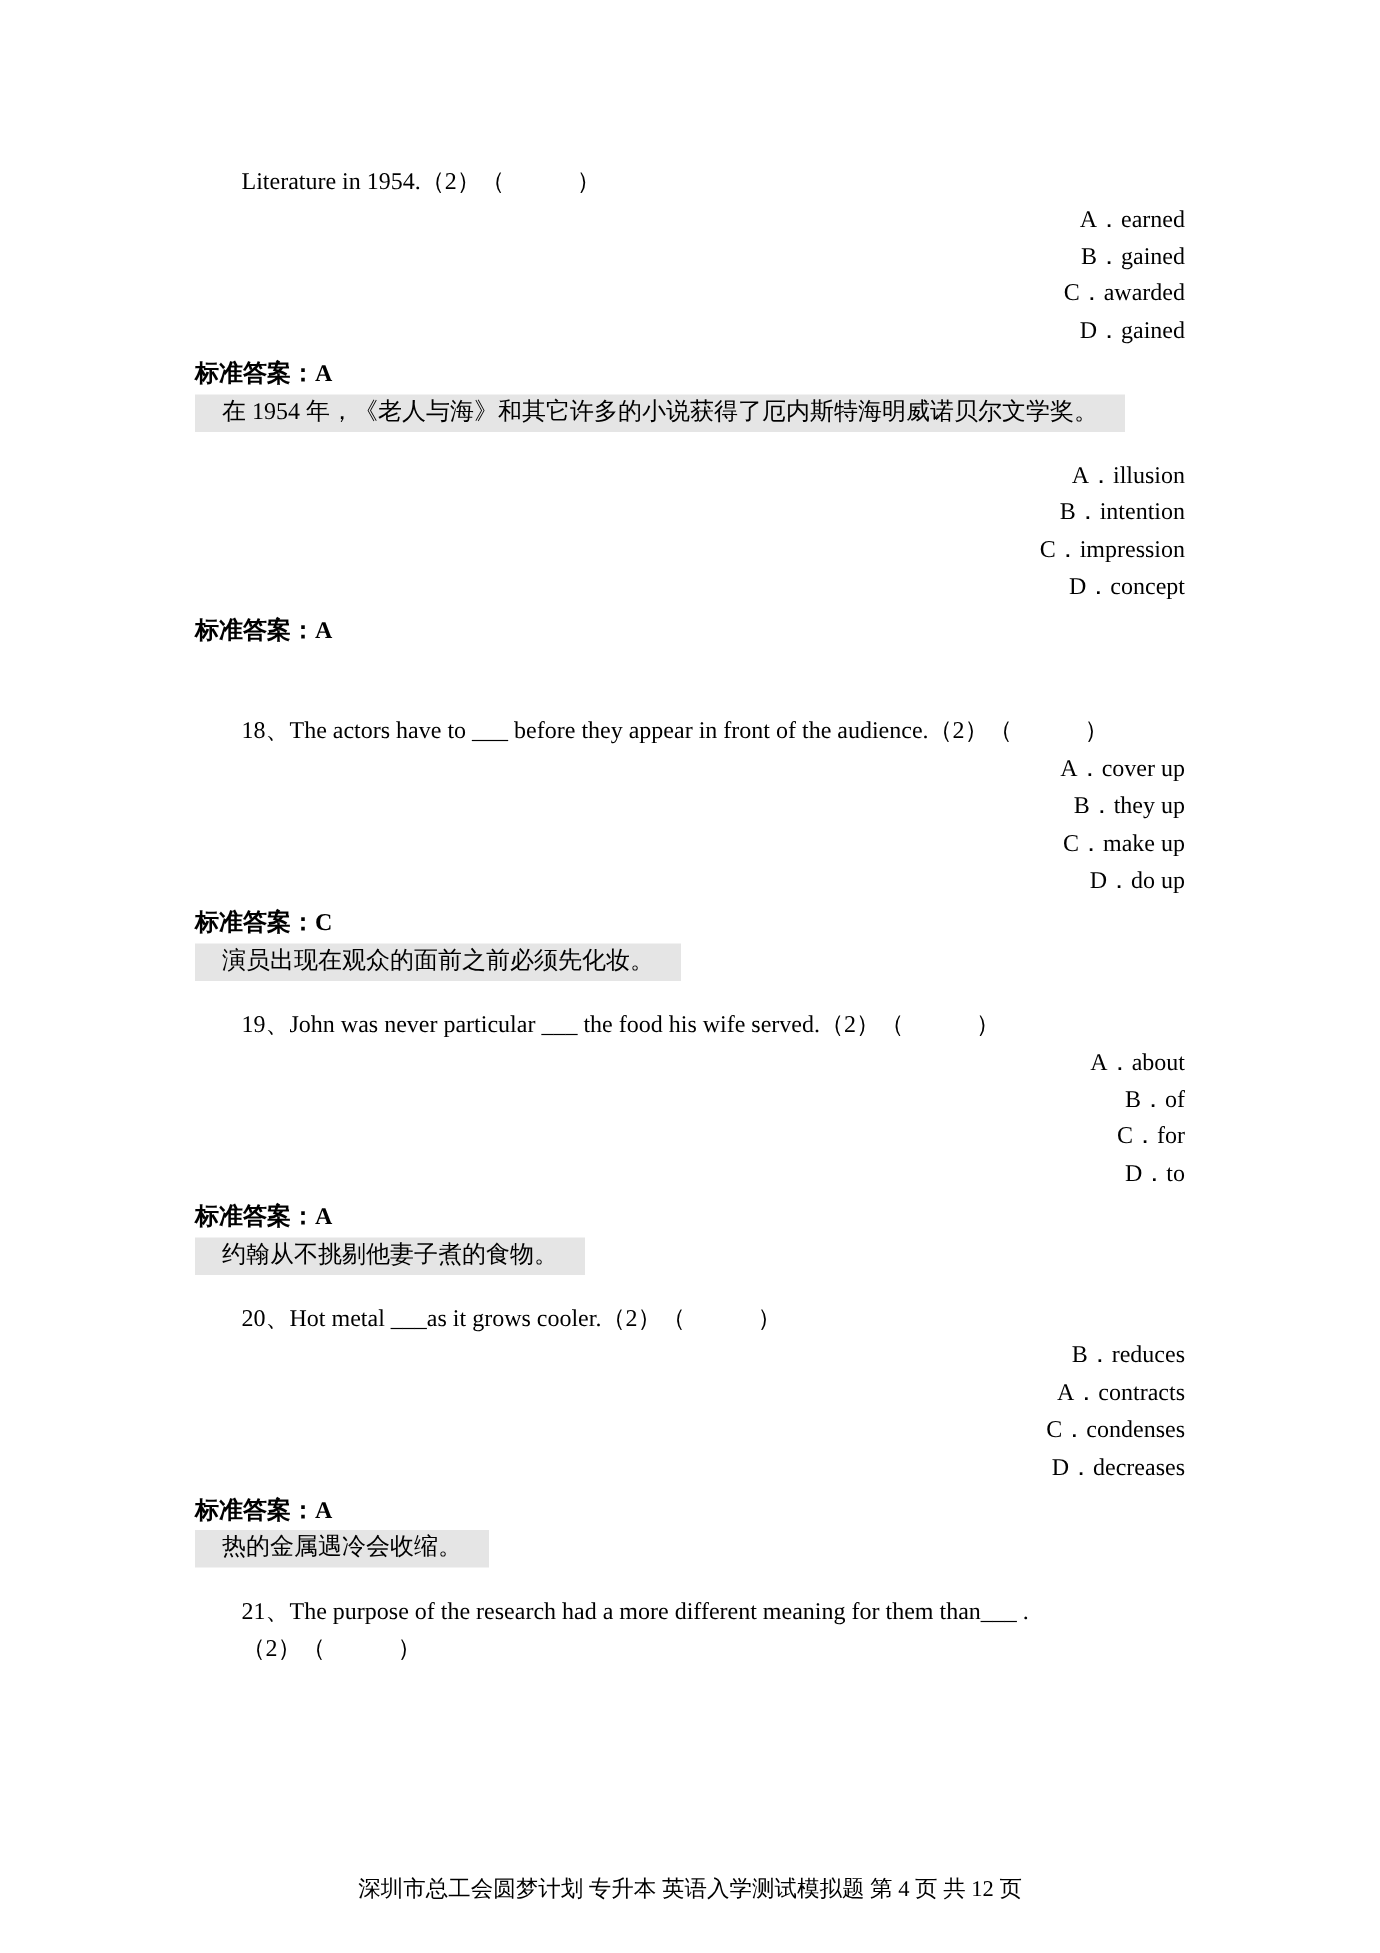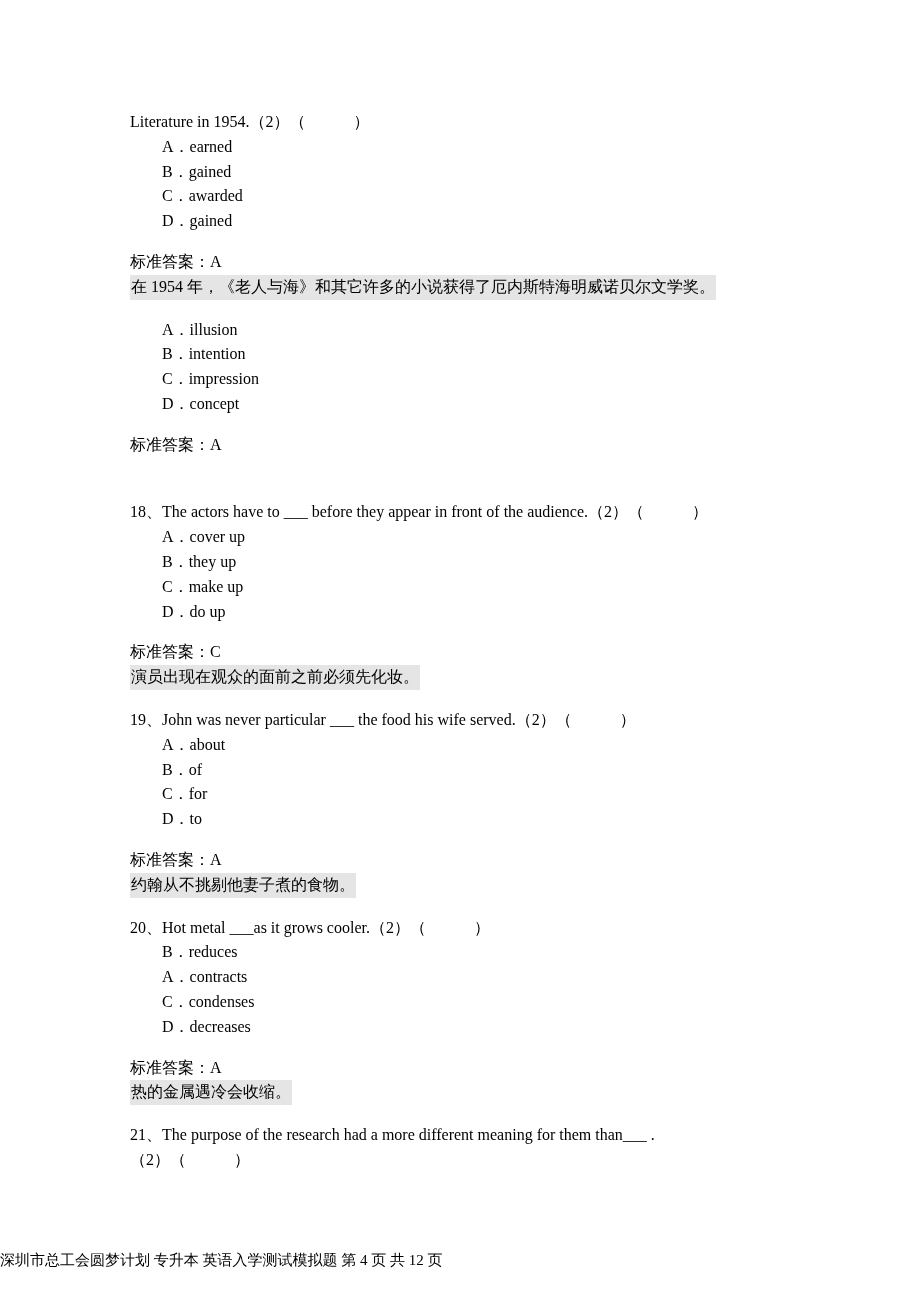--- a/index.html
+++ b/index.html
@@ -17,43 +17,47 @@
     padding: 110px 130px 40px 130px;
     box-sizing: border-box;
     position: relative;
   }
   .question-block {
     margin-bottom: 18px;
   }
   .stem {
     text-align: justify;
     word-break: break-word;
+    margin-left: 31px;
   }
   .stem.justify-all {
     text-align-last: justify;
   }
   .options {
     margin-top: 0px;
+    text-align: right;
   }
   .option {
     padding-left: 2em;
   }
   .answer-line {
-    margin-top: 16px;
+    margin-top: 4px;
+    font-weight: bold;
   }
   .explanation {
     background: #e5e5e5;
     display: inline-block;
-    padding: 0 1px;
+    padding: 0 18px;
   }
   .footer {
     position: absolute;
     bottom: 30px;
     left: 0;
     width: 100%;
+    text-align: center;
     font-size: 15px;
   }
   .highlight-bg {
     background:#e5e5e5;
   }
 </style>
 </head>
 <body>
 
 <div class="page">

